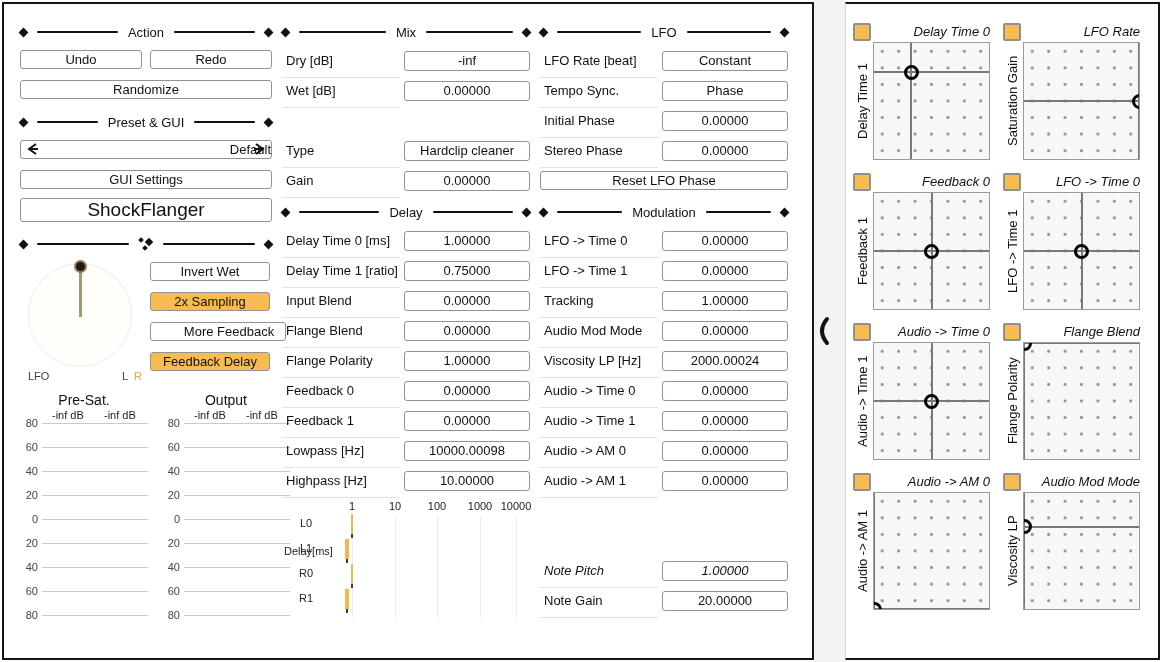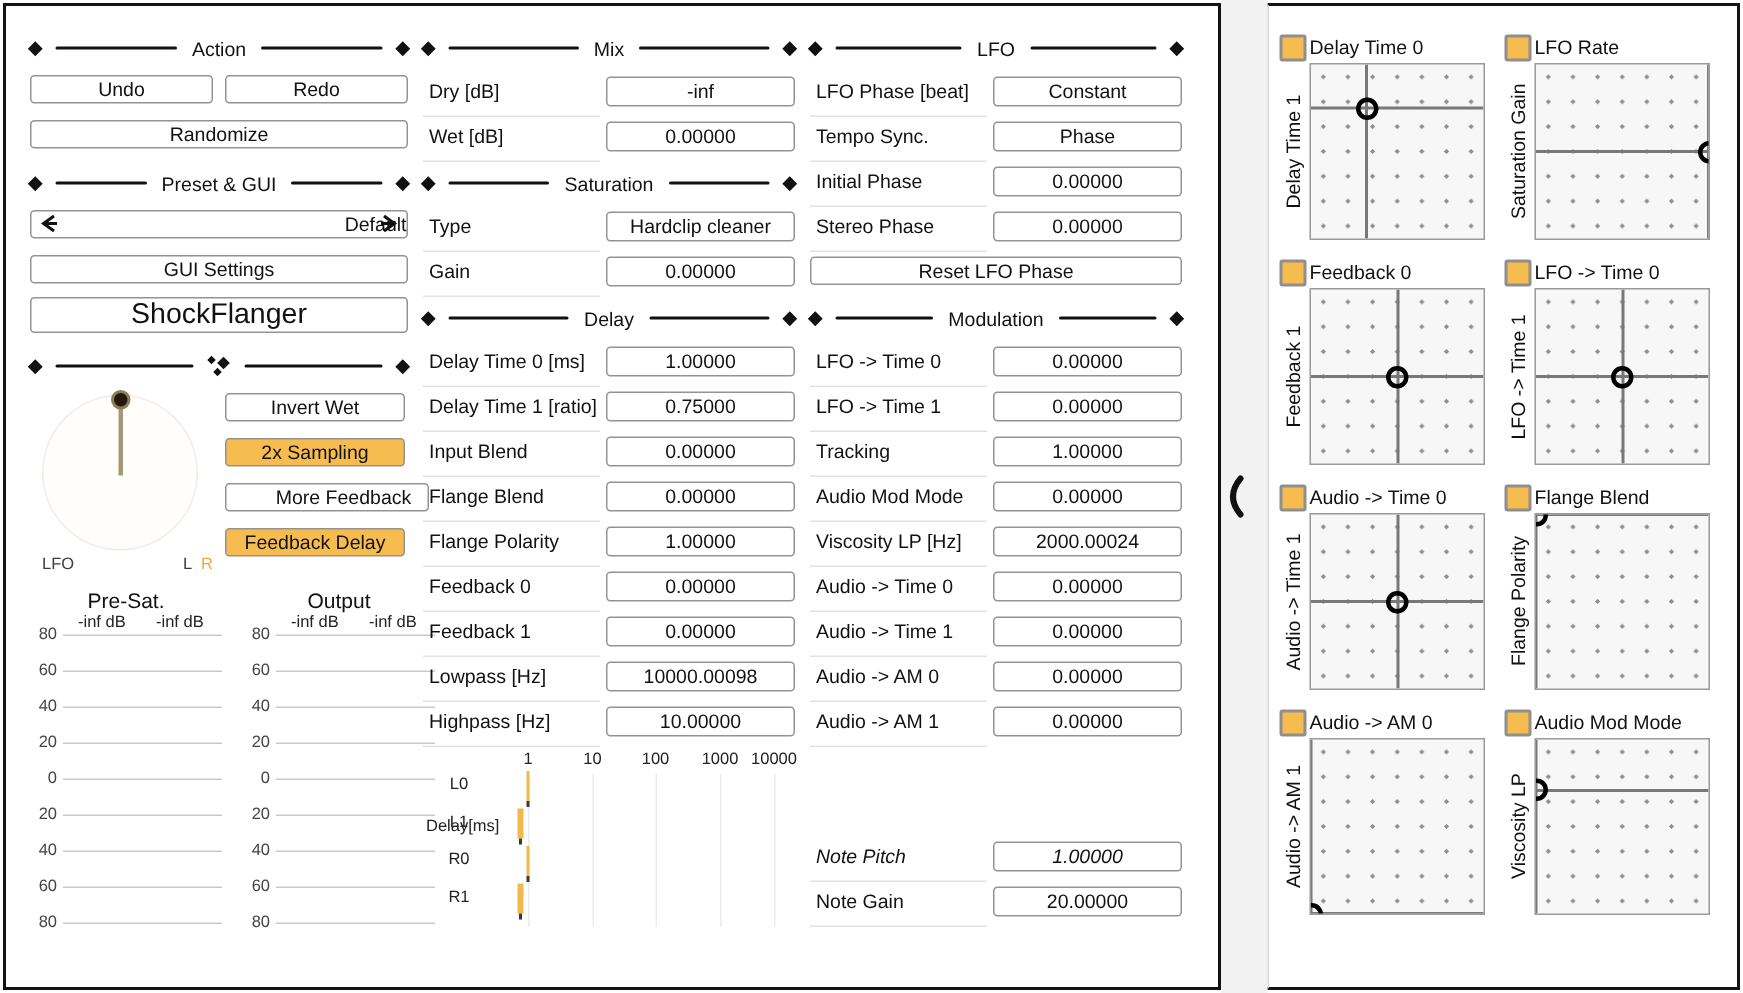--- a/index.html
+++ b/index.html
@@ -54,21 +54,21 @@
   .dgraph { position:absolute; width:252px; height:122px; }
   .dgraph .axlab { position:absolute; left:2px; top:0; font-size:11px; color:#222;margin-top:45px; }
   .dgraph .dtick { position:absolute; top:0; font-size:11px; color:#222; transform:translateX(-50%); }
   .dgraph .vgl { position:absolute; top:16px; bottom:4px; width:1px; background:#ececec; }
   .dgraph .rowlab { position:absolute; left:12px; width:24px; text-align:center; font-size:11px; color:#222; }
   .dgraph .bar { position:absolute; background:#f3b84a; }
   .dgraph .bartick { position:absolute; width:2px; height:4px; background:#3a3a3a; }
 
   
   .pad-check { position:absolute; width:18px; height:18px; border:2px solid #8f8f8f; border-radius:2px; background:#f7bc4f; cursor:pointer; }
-  .pad-title { position:absolute; font-size:13px; text-align:left; white-space:nowrap; }
+  .pad-title { position:absolute; font-size:13px; text-align:right; white-space:nowrap;font-style:italic; }
   .pad-ylab  { position:absolute; width:20px; display:flex; align-items:center; justify-content:center;
                writing-mode:vertical-rl; transform:rotate(180deg); font-size:13px; white-space:nowrap; }
   .pad { position:absolute; width:117px; height:118px; background:#f7f7f7; border:1px solid #9a9a9a; overflow:hidden; cursor:crosshair;
          background-image: radial-gradient(circle, #8e8e8e 1.3px, transparent 1.5px);
          background-size: calc(100%/7) calc(100%/7); }
   .pad .xh { position:absolute; left:0; right:0; height:2px; background:#787878; }
   .pad .xv { position:absolute; top:0; bottom:0; width:2px; background:#787878; }
   .pad .xc { position:absolute; width:15px; height:15px; border:3px solid #000; border-radius:50%; background:transparent; }
 
   .collapse-arrow { position:absolute; left:813px; top:316px; width:18px; height:30px; cursor:pointer; }
@@ -236,27 +236,20 @@
           <div class="ul"></div>
           <div class="val">-inf</div>
         </div>
         <div class="param-row" style="left: 278px; top: 77px;">
           <span class="lbl">Wet [dB]</span>
           <div class="ul"></div>
           <div class="val">0.00000</div>
         </div>
       </div>
 
-    <div class="hdr" style="left:278px; top:110px; width:248px;">
-      <span class="dm"></span>
-        <span class="ln"></span>
-      <span class="ttl">Saturation</span>
-      <span class="ln"></span>
-        <span class="dm"></span>
-    </div>
     <div id="saturation-rows">
         <div class="param-row" style="left: 278px; top: 137px;">
           <span class="lbl">Type</span>
           <div class="ul"></div>
           <div class="val">Hardclip cleaner</div>
         </div>
         <div class="param-row" style="left: 278px; top: 167px;">
           <span class="lbl">Gain</span>
           <div class="ul"></div>
           <div class="val">0.00000</div>
@@ -346,21 +339,21 @@
 
     <div class="hdr" style="left:536px; top:20px; width:248px;">
       <span class="dm"></span>
         <span class="ln"></span>
       <span class="ttl">LFO</span>
       <span class="ln"></span>
         <span class="dm"></span>
     </div>
     <div id="lfo-rows">
         <div class="param-row" style="left: 536px; top: 47px;">
-          <span class="lbl">LFO Phase [beat]</span>
+          <span class="lbl">LFO Rate [beat]</span>
           <div class="ul"></div>
           <div class="val">Constant</div>
         </div>
         <div class="param-row" style="left: 536px; top: 77px;">
           <span class="lbl">Tempo Sync.</span>
           <div class="ul"></div>
           <div class="val">Phase</div>
         </div>
         <div class="param-row" style="left: 536px; top: 107px;">
           <span class="lbl">Initial Phase</span>

